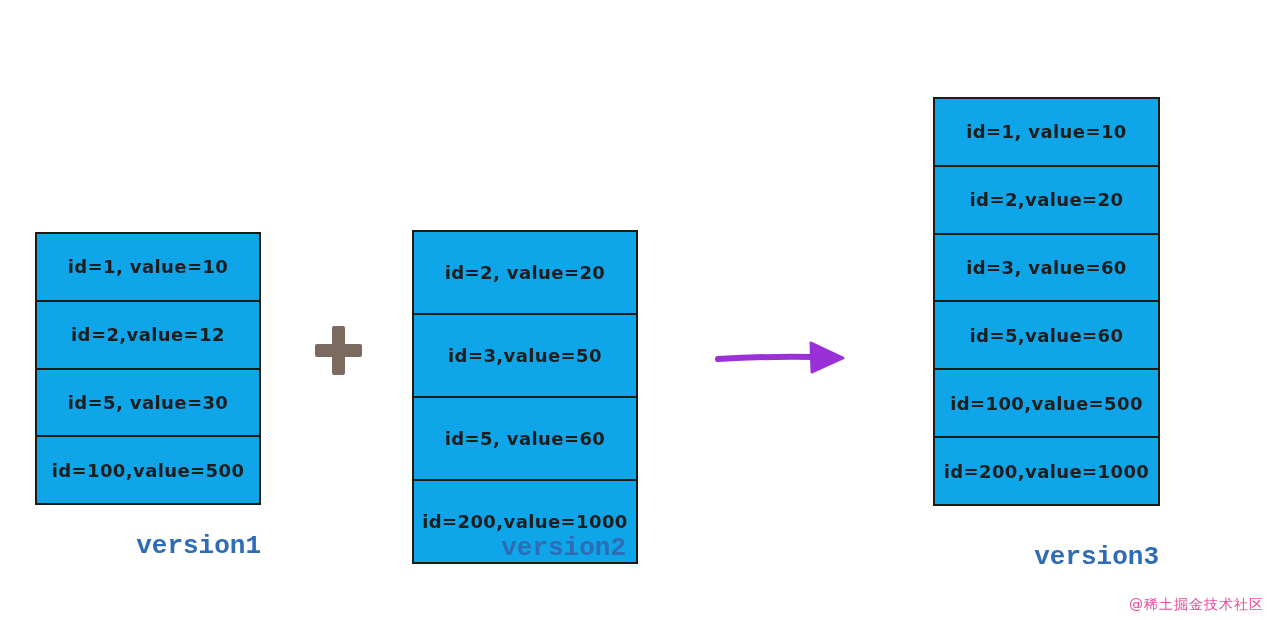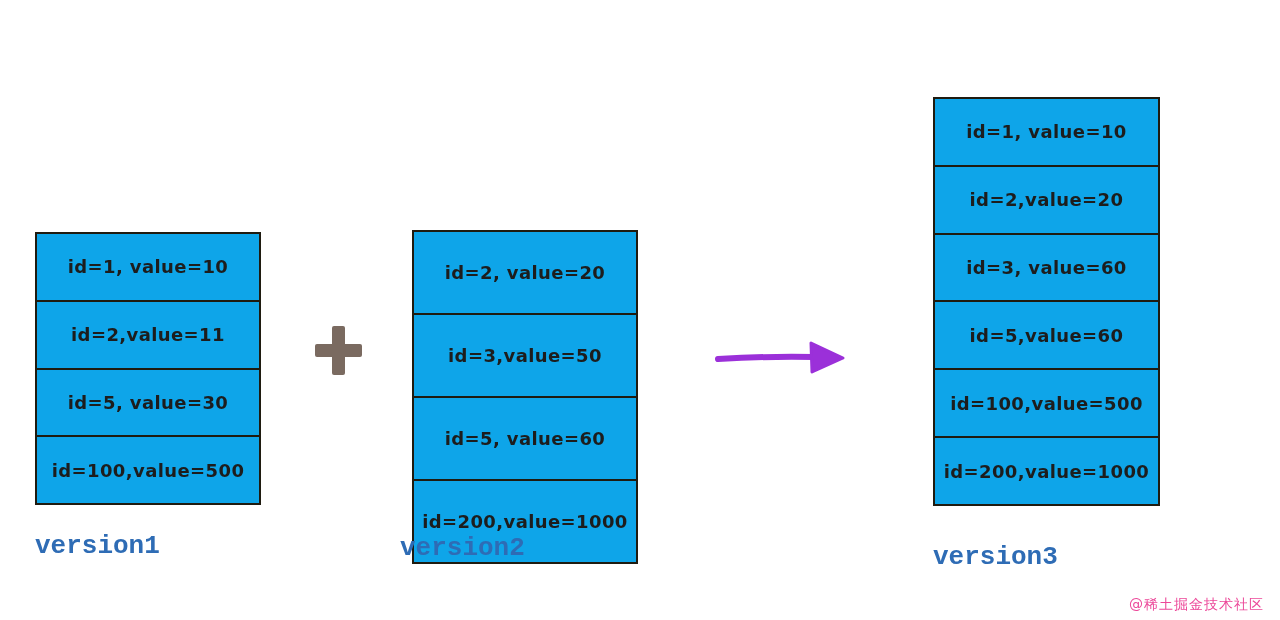--- a/index.html
+++ b/index.html
@@ -32,21 +32,21 @@
   }
   .stack .row + .row { border-top: 2px solid #1f1b10; text-align: right; }
 
   #stack-v1 { left: 35px;  top: 232px; width: 226px; height: 273px; }
   #stack-v2 { left: 412px; top: 230px; width: 226px; height: 334px; }
   #stack-v3 { left: 933px; top: 97px;  width: 227px; height: 409px; }
 
   .version-label {
     position: absolute;
     width: 226px;
-    text-align: left;
+    text-align: right;
     font-family: "Liberation Mono", "DejaVu Sans Mono", monospace;
     font-weight: bold;
     font-size: 26px;
     color: #2e6cb5;
   }
   #label-v1 { left: 35px;  top: 531px; }
   #label-v2 { left: 400px; top: 533px; }
   #label-v3 { left: 933px; top: 542px; }
 
   .plus {
@@ -88,21 +88,21 @@
     letter-spacing: 1px;
   }
 </style>
 </head>
 <body>
 
 <div class="canvas">
 
   <div class="stack" id="stack-v1">
     <div class="row">id=1, value=10</div>
-    <div class="row">id=2,value=11</div>
+    <div class="row">id=2,value=12</div>
     <div class="row">id=5, value=30</div>
     <div class="row">id=100,value=500</div>
   </div>
 
   <div class="plus">
     <div class="bar-v"></div>
     <div class="bar-h"></div>
   </div>
 
   <div class="stack" id="stack-v2">

